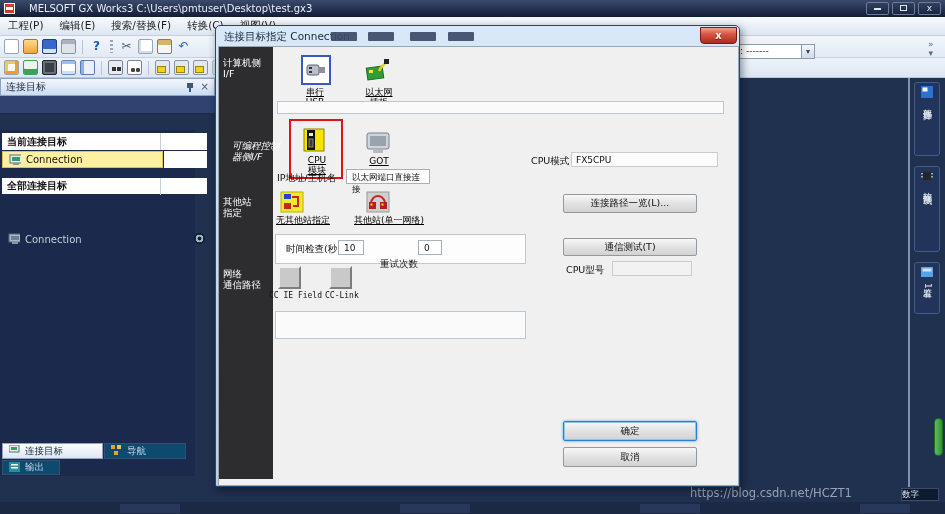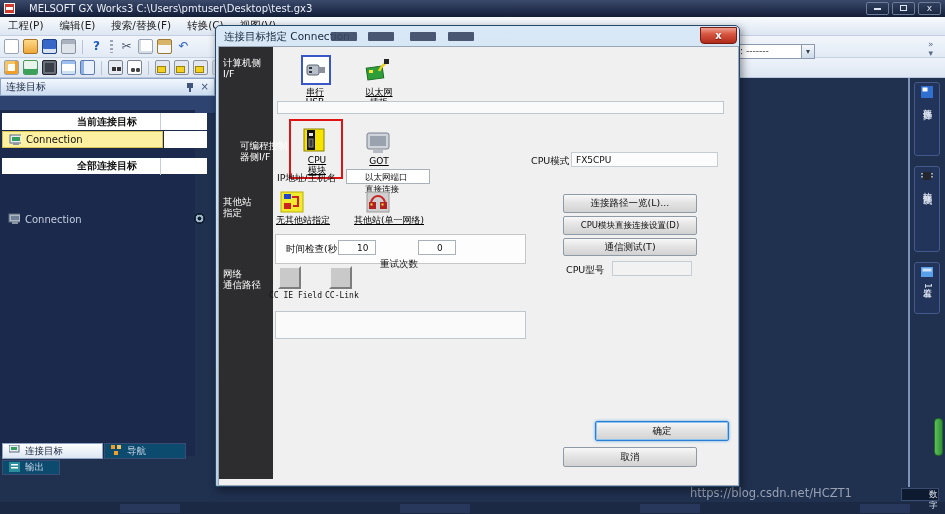--- a/index.html
+++ b/index.html
@@ -49,21 +49,21 @@
   .tb-overflow { left:928px; top:40px; color:#5a6a85; font-size:9px; line-height:9px; z-index:4; text-align:center; }
 
   
   .lpanel { left:0; top:78px; width:215px; height:382px; z-index:3; }
   .lp-head { position:absolute; left:0; top:0; width:215px; height:18px; background:linear-gradient(#f2f7fd,#ccdcf0); border:1px solid #8fa5c5; display:flex; align-items:center; padding:0 5px; color:#15233c; font-size:10px; }
   .lp-pin { margin-left:auto; width:8px; height:9px; position:relative; }
   .lp-pin::before { content:""; position:absolute; left:1px; top:0; width:6px; height:5px; background:#40557a; }
   .lp-pin::after { content:""; position:absolute; left:3px; top:5px; width:2px; height:4px; background:#40557a; }
   .lp-x { margin-left:7px; color:#40557a; font-size:10px; line-height:10px; }
   .lp-strip { position:absolute; left:0; top:18px; width:215px; height:18px; background:#2f4371; border-bottom:1px solid #1a2a4c; }
-  .lp-body { position:absolute; left:0; top:32px; width:195px; height:346px; background:#1b2a4c;text-align:center; }
+  .lp-body { position:absolute; left:0; top:52px; width:195px; height:346px; background:#1b2a4c; }
   .lp-rowhead { position:absolute; left:2px; width:205px; height:17px; background:#fff; color:#111; font-weight:bold; font-size:10px; line-height:17px; padding-left:5px; }
   .lp-rowhead .div { position:absolute; left:158px; top:0; width:1px; height:17px; background:#c8cdd5; }
   .lp-sel { position:absolute; left:2px; top:21px; width:161px; height:17px; background:#fdf0a0; border:1px solid #d8c455; display:flex; align-items:center; gap:5px; padding-left:6px; color:#111; font-size:10px; }
   .lp-selr { position:absolute; left:164px; top:21px; width:43px; height:17px; background:#fff; }
   .lp-item { position:absolute; left:2px; top:101px; width:205px; height:16px; display:flex; align-items:center; gap:5px; padding-left:6px; color:#c6cedd; font-size:10px; }
   .rec-ico { position:absolute; left:194px; top:103px; width:11px; height:11px; border-radius:50%; background:radial-gradient(circle,#0c2030 0 28%,#9fb6c9 34% 58%,#23394b 62%); border:1px solid #0a1522; }
 
   .btab { position:absolute; height:16px; display:flex; align-items:center; gap:4px; padding:0 6px; font-size:9.5px; z-index:3; }
   .btab.active { background:linear-gradient(#fdfefe,#dce6f2); border:1px solid #8fa5c5; color:#15233c; }
   .btab.idle { background:#0c4a6e; border:1px solid #3a4c74; color:#cdd8ea; }
@@ -75,34 +75,34 @@
 
   .vline { left:908px; top:78px; width:2px; height:409px; background:#7e92b4; z-index:2; }
   .greenbar { left:934px; top:418px; width:9px; height:38px; border-radius:4px; background:linear-gradient(90deg,#5fbd5f,#2f9132); border:1px solid #1d6d20; z-index:3; }
 
   
   .statusbar { left:0; top:487px; width:945px; height:15px; background:#172440; z-index:6; color:#e6ecf6; font-size:9.5px; }
   .ssep { position:absolute; top:1px; width:1px; height:13px; background:#44587e; }
   .bottomstrip { left:0; top:502px; width:945px; height:12px; background:#1b2945; z-index:6; }
   .bseg { position:absolute; top:2px; height:9px; background:#27385c; }
   .watermark { left:690px; top:486px; color:#98a2b4; font-size:11.5px; z-index:8; }
-  .imebox { left:901px; top:488px; width:38px; height:13px; background:#0d1a30; border:1px solid #3a4c6e; color:#dfe6f2; font-size:8.5px; text-align:left; line-height:11px; z-index:9;padding-left:27px; }
+  .imebox { left:901px; top:488px; width:38px; height:13px; background:#0d1a30; border:1px solid #3a4c6e; color:#dfe6f2; font-size:8.5px; text-align:left; line-height:11px; z-index:9; }
 
   
   .dialog { left:215px; top:25px; width:525px; height:462px; background:linear-gradient(#d9e8f6,#b9cfe3); border:1px solid #26486b; border-radius:5px 5px 2px 2px; box-shadow:2px 3px 8px rgba(0,0,0,.45); z-index:10; }
   .dlg-title { position:absolute; left:8px; top:4px; color:#12253d; font-size:10.5px; }
   .artifact { position:absolute; top:6px; height:9px; background:#3b4764; opacity:.9; border-radius:1px; }
   .dlg-close { position:absolute; right:2px; top:1px; width:37px; height:17px; background:linear-gradient(#f0a090,#d75742 40%,#b02a1a); border:1px solid #7a1a10; border-radius:0 0 4px 4px; color:#fff; font-weight:bold; font-size:10px; text-align:center; line-height:15px; text-shadow:0 1px 1px #701008; }
   .dlg-body { position:absolute; left:2px; top:20px; width:521px; height:440px; background:#f0f0f0; border:1px solid #97a7b7; }
   .dstrip { position:absolute; left:0; top:0; width:54px; height:432px; background:#2d2d2f; }
   .dlabel { position:absolute; color:#fff; font-size:9.5px; line-height:11px; }
   .icap { position:absolute; text-align:center; font-size:9px; line-height:10px; text-decoration:underline; color:#000; }
   .dicon { position:absolute; }
   .icon-sel { border:2px solid #3a57c8; background:#fff; }
-  .field { position:absolute; background:#fff; border:1px solid #a8b0ba; font-size:9px; line-height:12px; padding:1px 18px; color:#111; }
+  .field { position:absolute; background:#fff; border:1px solid #a8b0ba; font-size:9px; line-height:12px; padding:1px 5px; color:#111; }
   .flatfield { position:absolute; background:#fcfcfc; border:1px solid #c4ccd4; font-size:9px; line-height:12px; padding:1px 4px; color:#111; }
   .gbox { position:absolute; background:#fdfdfd; border:1px solid #c6c6c6; }
   .dbtn { position:absolute; background:linear-gradient(#f8f8f8,#e4e4e4 45%,#d2d2d2); border:1px solid #8e9aa5; border-radius:2px; font-size:9.5px; text-align:center; color:#111; display:flex; align-items:center; justify-content:center; }
   .dbtn.focused { border:1px solid #2a7fd4; box-shadow:0 0 0 1px #8ec4ee inset, 0 0 3px #5aa4e0; }
   .redbox { position:absolute; border:2px solid #e01414; }
   .dtext { position:absolute; font-size:9.5px; color:#111; }
   .ccbtn { position:absolute; width:23px; height:23px; background:#c9c9c9; border-top:2px solid #efefef; border-left:2px solid #efefef; border-right:2px solid #7d7d7d; border-bottom:2px solid #7d7d7d; }
   .cclabel { position:absolute; font-family:"DejaVu Sans Mono",monospace; font-size:8px; color:#111; }
   .recessed { position:absolute; background:#fafafa; border:1px solid #bec6ce; }
 </style>
@@ -257,21 +257,21 @@
     <span class="artifact" style="left:232px;width:26px;"></span>
     <span class="dlg-close">x</span>
 
     <div class="dlg-body">
 
       <div class="dstrip"></div>
       <div class="dlabel" style="left:4px;top:10px;">
         <div>计算机侧</div>
           <div>I/F</div>
       </div>
-      <div class="dlabel" style="left:21px;top:93px;">
+      <div class="dlabel" style="left:13px;top:93px;font-style:italic;">
         <div>可编程控制</div>
           <div>器侧I/F</div>
       </div>
       <div class="dlabel" style="left:4px;top:149px;">
         <div>其他站</div>
           <div>指定</div>
       </div>
       <div class="dlabel" style="left:4px;top:221px;">
         <div>网络</div>
           <div>通信路径</div>
@@ -349,41 +349,40 @@
             <path d="M5 12 C8 4,16 4,19 12" stroke="#cc2222" stroke-width="2" fill="none"></path>
             <rect x="3" y="12" width="7" height="7" fill="#b32020"></rect>
             <rect x="14" y="12" width="7" height="7" fill="#b32020"></rect>
             <rect x="4.5" y="13.5" width="2" height="2" fill="#ffe23a"></rect>
             <rect x="15.5" y="13.5" width="2" height="2" fill="#ffe23a"></rect>
           </svg>
       </span>
       <div class="icap" style="left:120px;top:168px;width:100px;">其他站(单一网络)</div>
 
       <div class="dbtn" style="left:344px;top:147px;width:134px;height:19px;">连接路径一览(L)...</div>
-      <div class="dbtn" style="left:344px;top:169px;width:134px;height:19px;font-size:8.5px;">CPU模块直接连接设置(D)</div>
       <div class="dbtn" style="left:344px;top:191px;width:134px;height:18px;">通信测试(T)</div>
 
       <div class="gbox" style="left:56px;top:187px;width:251px;height:30px;">
         <span class="dtext" style="left:10px;top:8px;">时间检查(秒)</span>
         <span class="field" style="left:62px;top:5px;width:26px;height:15px;">10</span>
         <span class="dtext" style="left:104px;top:23px;">重试次数</span>
         <span class="field" style="left:142px;top:5px;width:24px;height:15px;">0</span>
       </div>
 
       <span class="ccbtn" style="left:59px;top:219px;"></span>
       <span class="ccbtn" style="left:110px;top:219px;"></span>
       <span class="cclabel" style="left:50px;top:244px;">CC IE Field</span>
       <span class="cclabel" style="left:106px;top:244px;">CC-Link</span>
 
       <div class="dtext" style="left:347px;top:217px;">CPU型号</div>
       <div class="flatfield" style="left:393px;top:214px;width:80px;height:15px;background:#f2f2f2;"></div>
 
       <div class="recessed" style="left:56px;top:264px;width:251px;height:28px;"></div>
 
-      <div class="dbtn focused" style="left:344px;top:374px;width:134px;height:20px;margin-left:32px;">确定</div>
+      <div class="dbtn focused" style="left:344px;top:374px;width:134px;height:20px;">确定</div>
       <div class="dbtn" style="left:344px;top:400px;width:134px;height:20px;">取消</div>
     </div>
   </div>
 
   <div class="abs watermark">https://blog.csdn.net/HCZT1</div>
   <div class="abs imebox">数字</div>
   <div class="abs bottomstrip">
     <span class="bseg" style="left:120px;width:60px;"></span>
     <span class="bseg" style="left:400px;width:70px;"></span>
     <span class="bseg" style="left:640px;width:60px;"></span>

